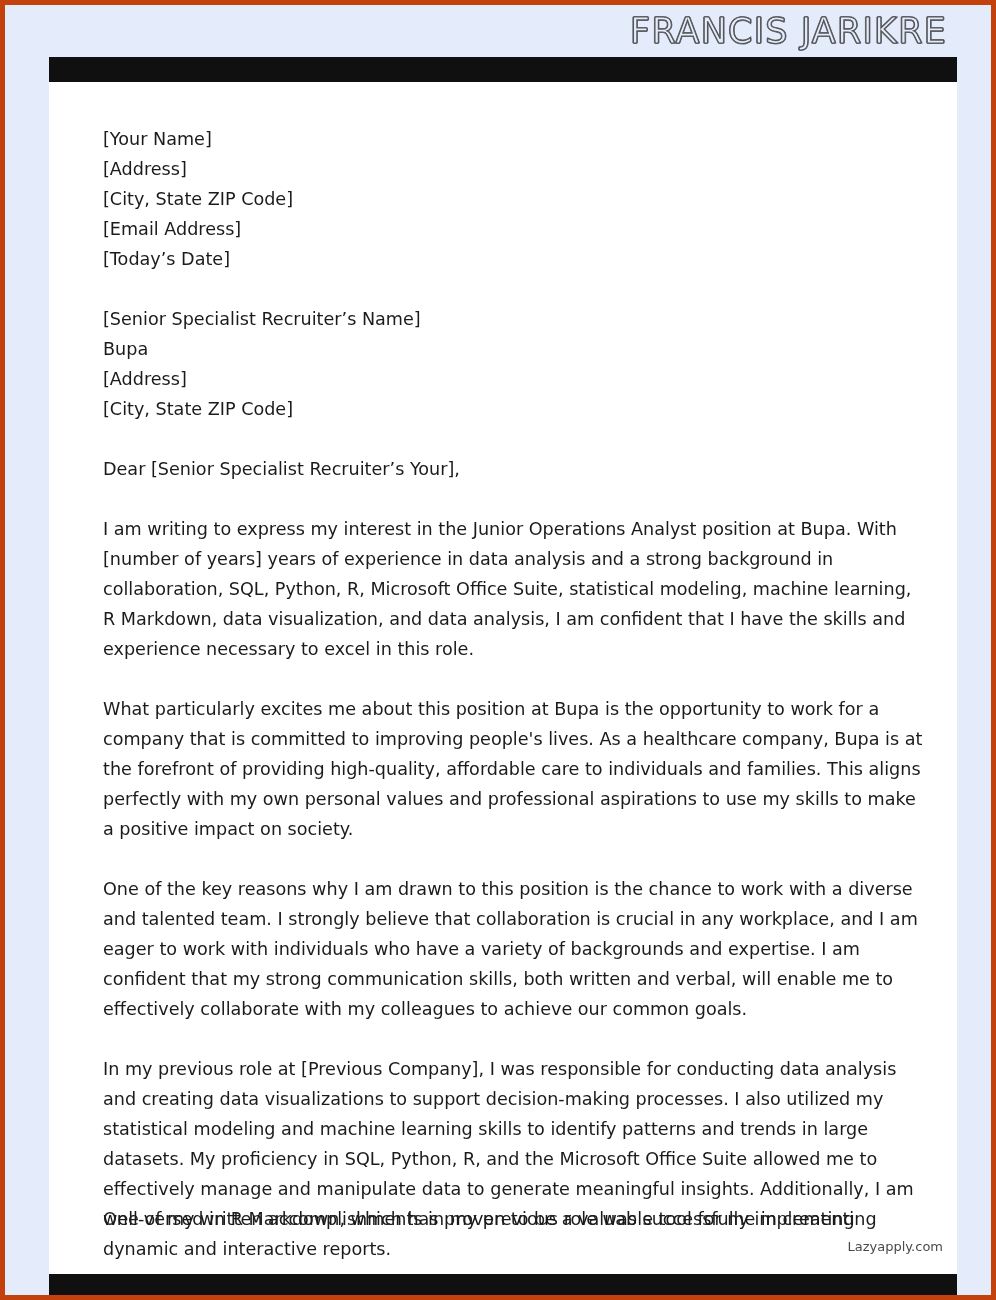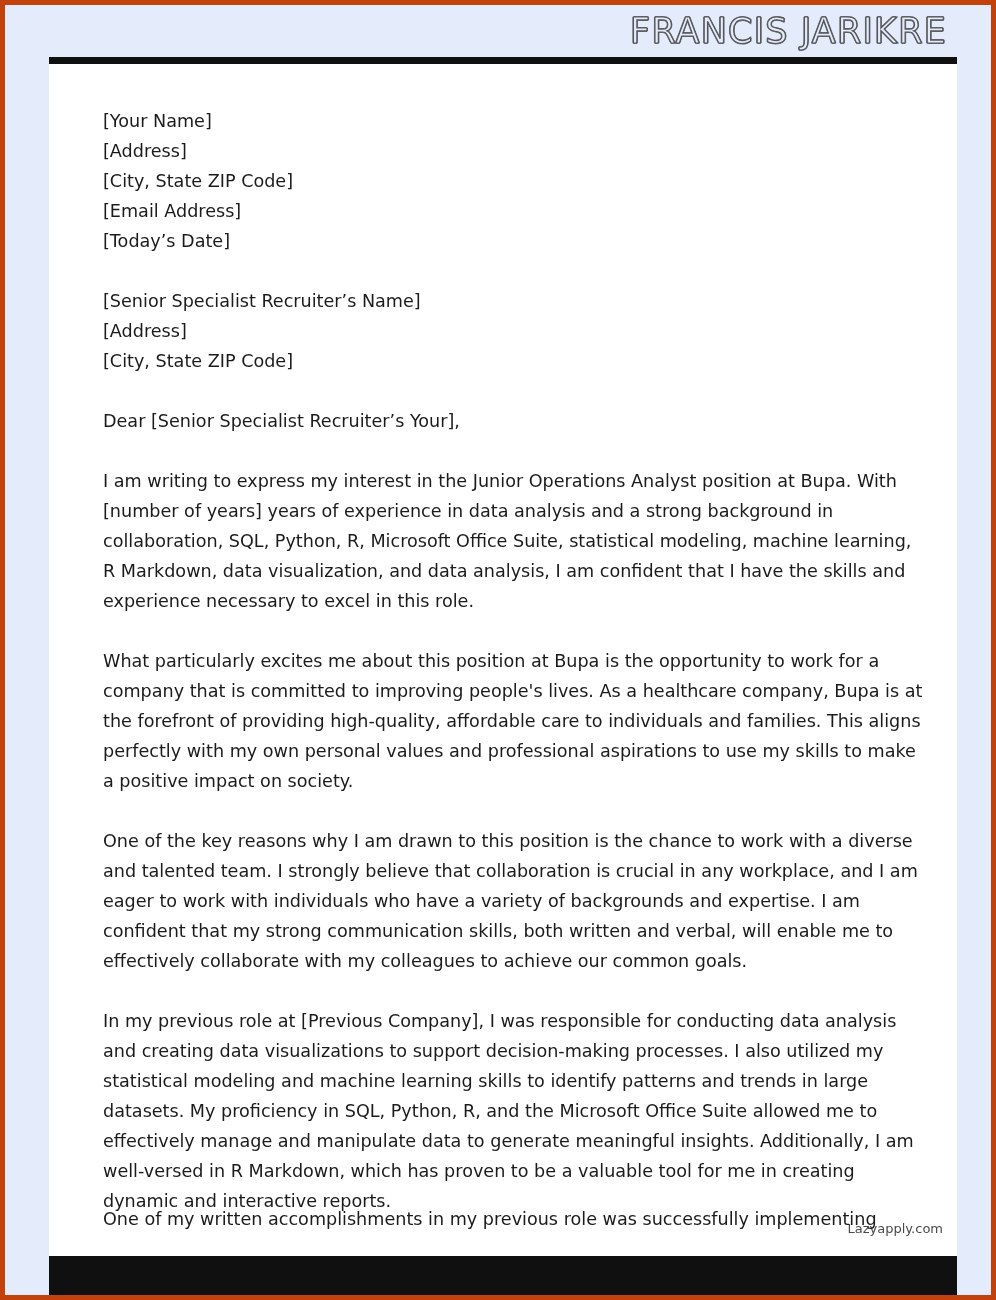--- a/index.html
+++ b/index.html
@@ -48,21 +48,21 @@
     font-weight: 400;
     white-space: nowrap;
   }
   .doc-outer {
     position: absolute;
     left: 44px;
     top: 52px;
     width: 908px;
     bottom: -4px;
     background: #101010;
-    padding-top: 7px;
+    padding-top: 25px;
     box-sizing: border-box;
   }
   .doc-sheet {
     position: relative;
     width: 100%;
     height: 1192px;
     background: #ffffff;
     box-sizing: border-box;
     padding: 42px 34px 10px 54px;
     overflow: hidden;
@@ -121,20 +121,21 @@
         <div class="block">
           <div class="line">[Your Name]</div>
           <div class="line">[Address]</div>
           <div class="line">[City, State ZIP Code]</div>
           <div class="line">[Email Address]</div>
           <div class="line">[Today’s Date]</div>
         </div>
 
         <div class="block">
           <div class="line">[Senior Specialist Recruiter’s Name]</div>
+          <div class="line">Bupa</div>
           <div class="line">[Address]</div>
           <div class="line">[City, State ZIP Code]</div>
         </div>
 
         <div class="para">Dear [Senior Specialist Recruiter’s Your],</div>
 
         <div class="para">I am writing to express my interest in the Junior Operations Analyst position at Bupa. With [number of years] years of experience in data analysis and a strong background in collaboration, SQL, Python, R, Microsoft Office Suite, statistical modeling, machine learning, R Markdown, data visualization, and data analysis, I am confident that I have the skills and experience necessary to excel in this role.</div>
         <div class="para">What particularly excites me about this position at Bupa is the opportunity to work for a company that is committed to improving people's lives. As a healthcare company, Bupa is at the forefront of providing high-quality, affordable care to individuals and families. This aligns perfectly with my own personal values and professional aspirations to use my skills to make a positive impact on society.</div>
         <div class="para">One of the key reasons why I am drawn to this position is the chance to work with a diverse and talented team. I strongly believe that collaboration is crucial in any workplace, and I am eager to work with individuals who have a variety of backgrounds and expertise. I am confident that my strong communication skills, both written and verbal, will enable me to effectively collaborate with my colleagues to achieve our common goals.</div>
         <div class="para">In my previous role at [Previous Company], I was responsible for conducting data analysis and creating data visualizations to support decision-making processes. I also utilized my statistical modeling and machine learning skills to identify patterns and trends in large datasets. My proficiency in SQL, Python, R, and the Microsoft Office Suite allowed me to effectively manage and manipulate data to generate meaningful insights. Additionally, I am well-versed in R Markdown, which has proven to be a valuable tool for me in creating dynamic and interactive reports.</div>

